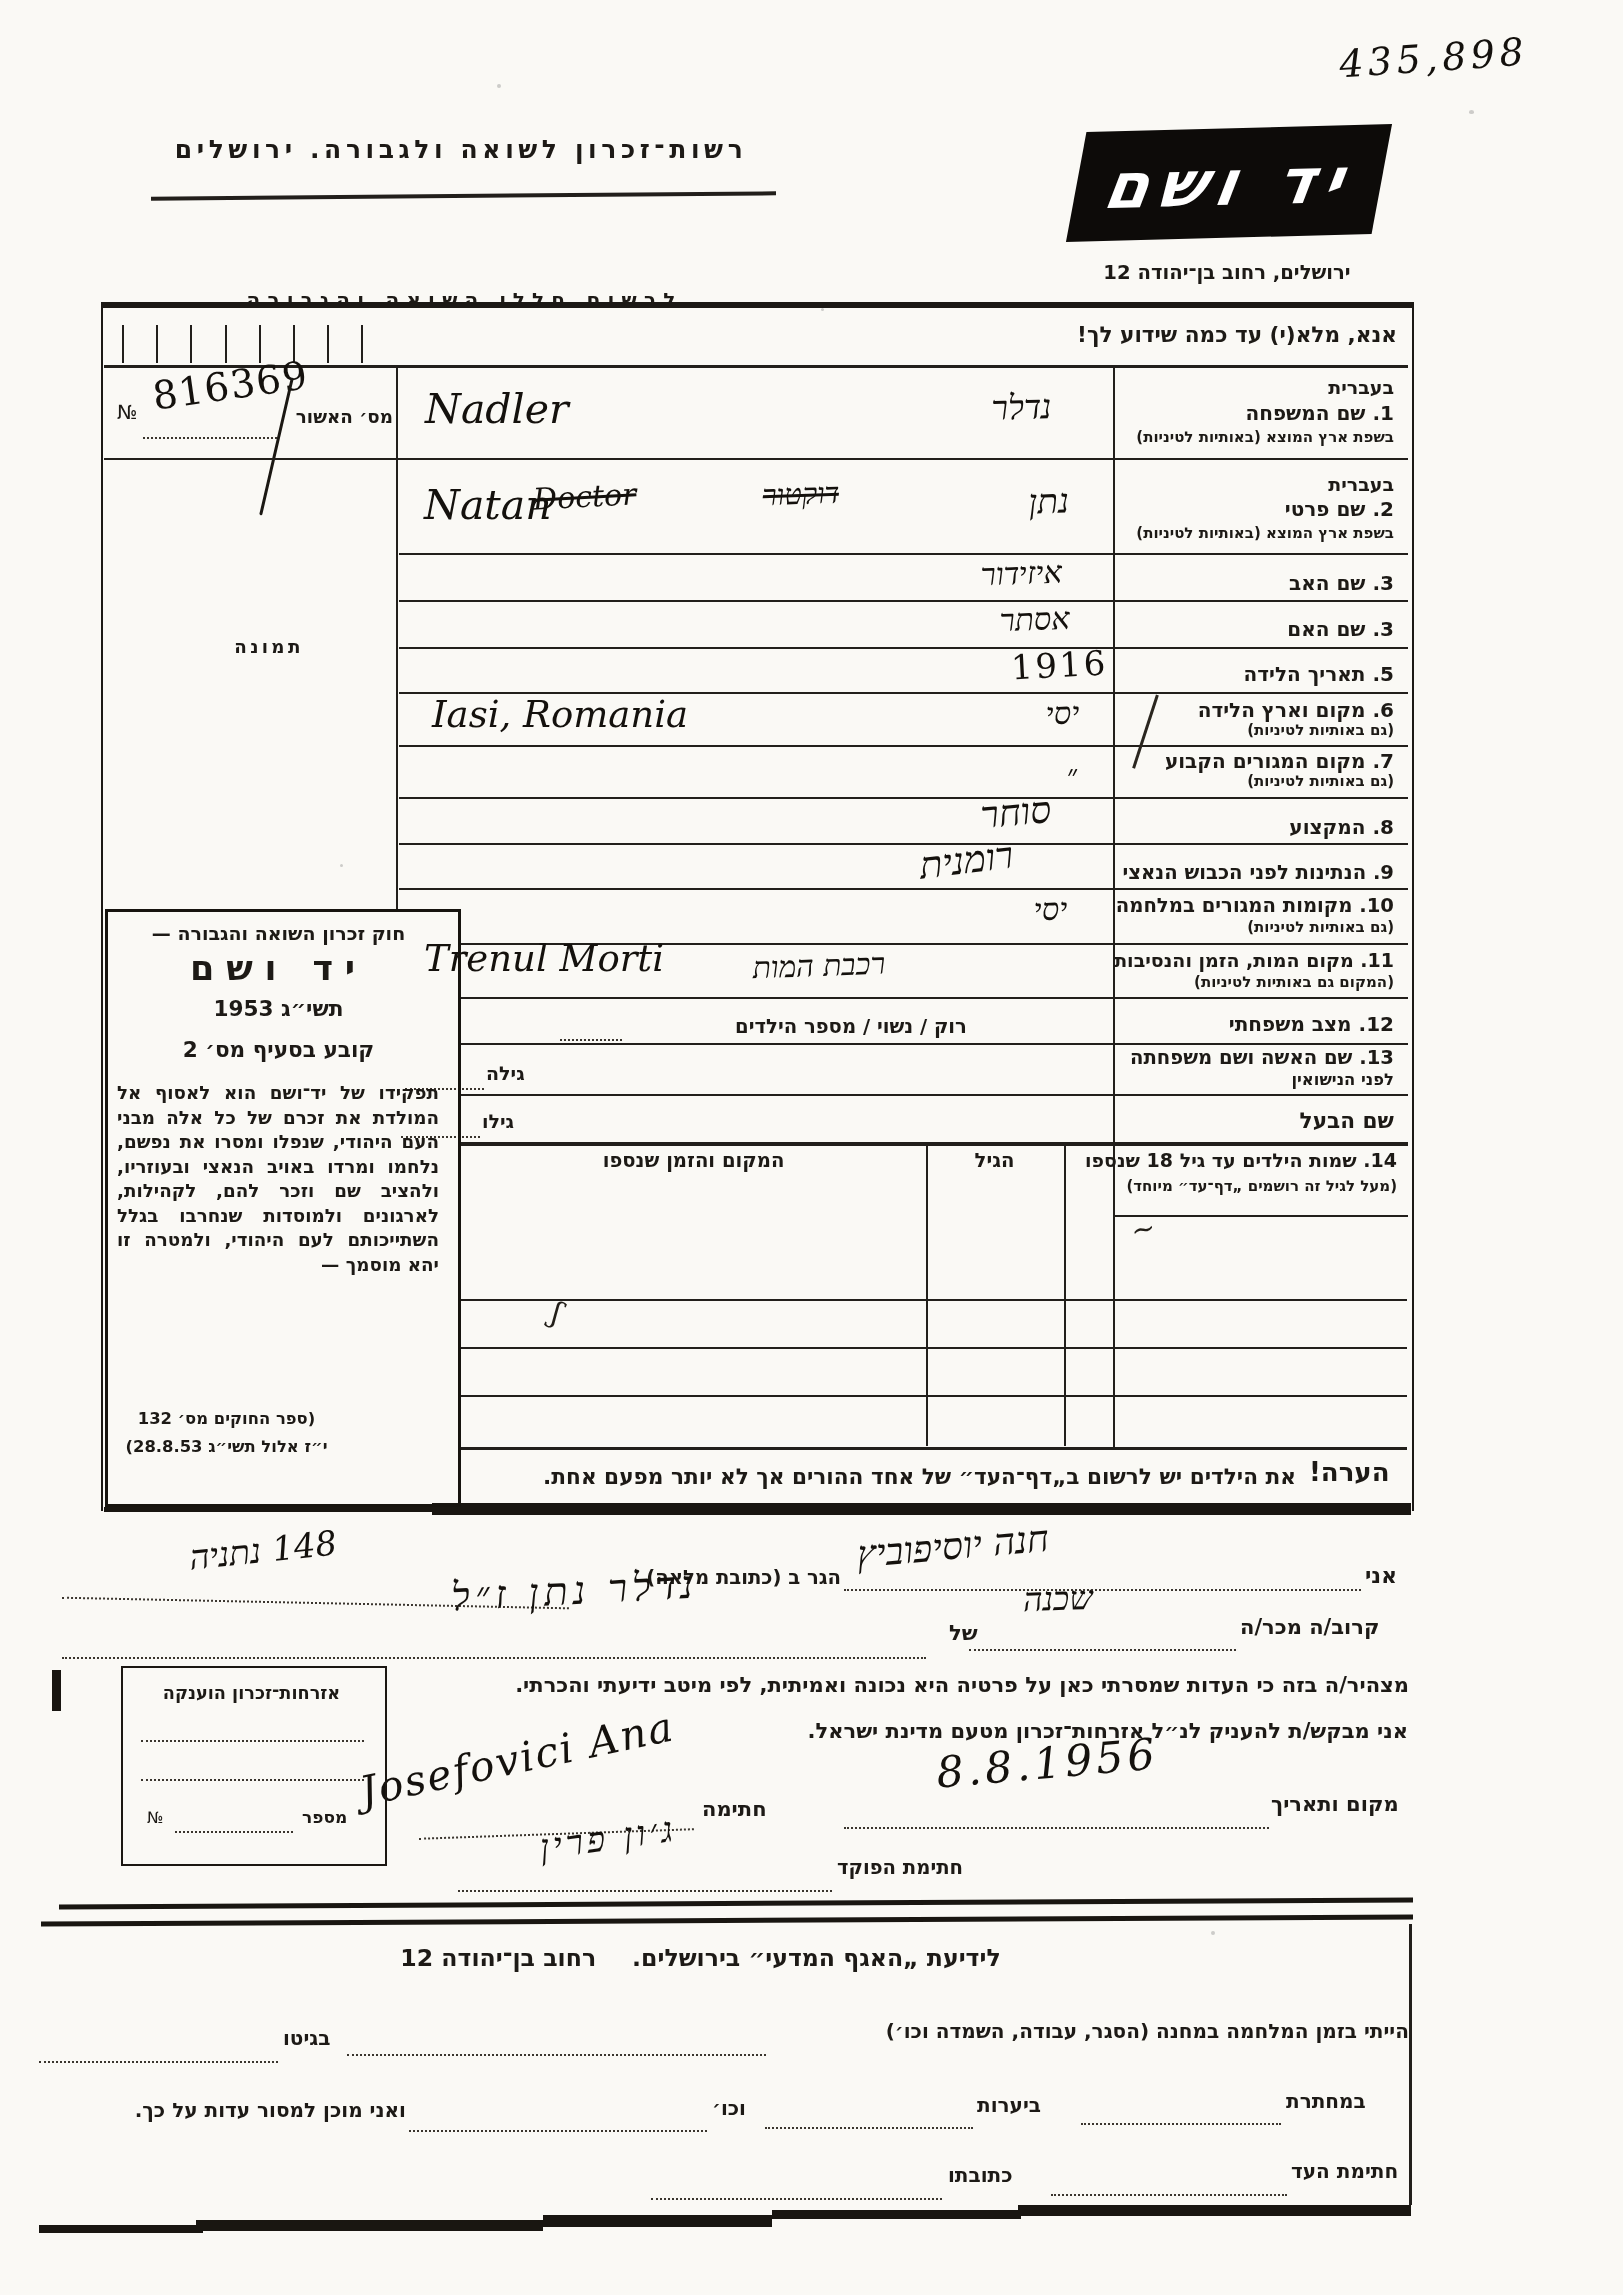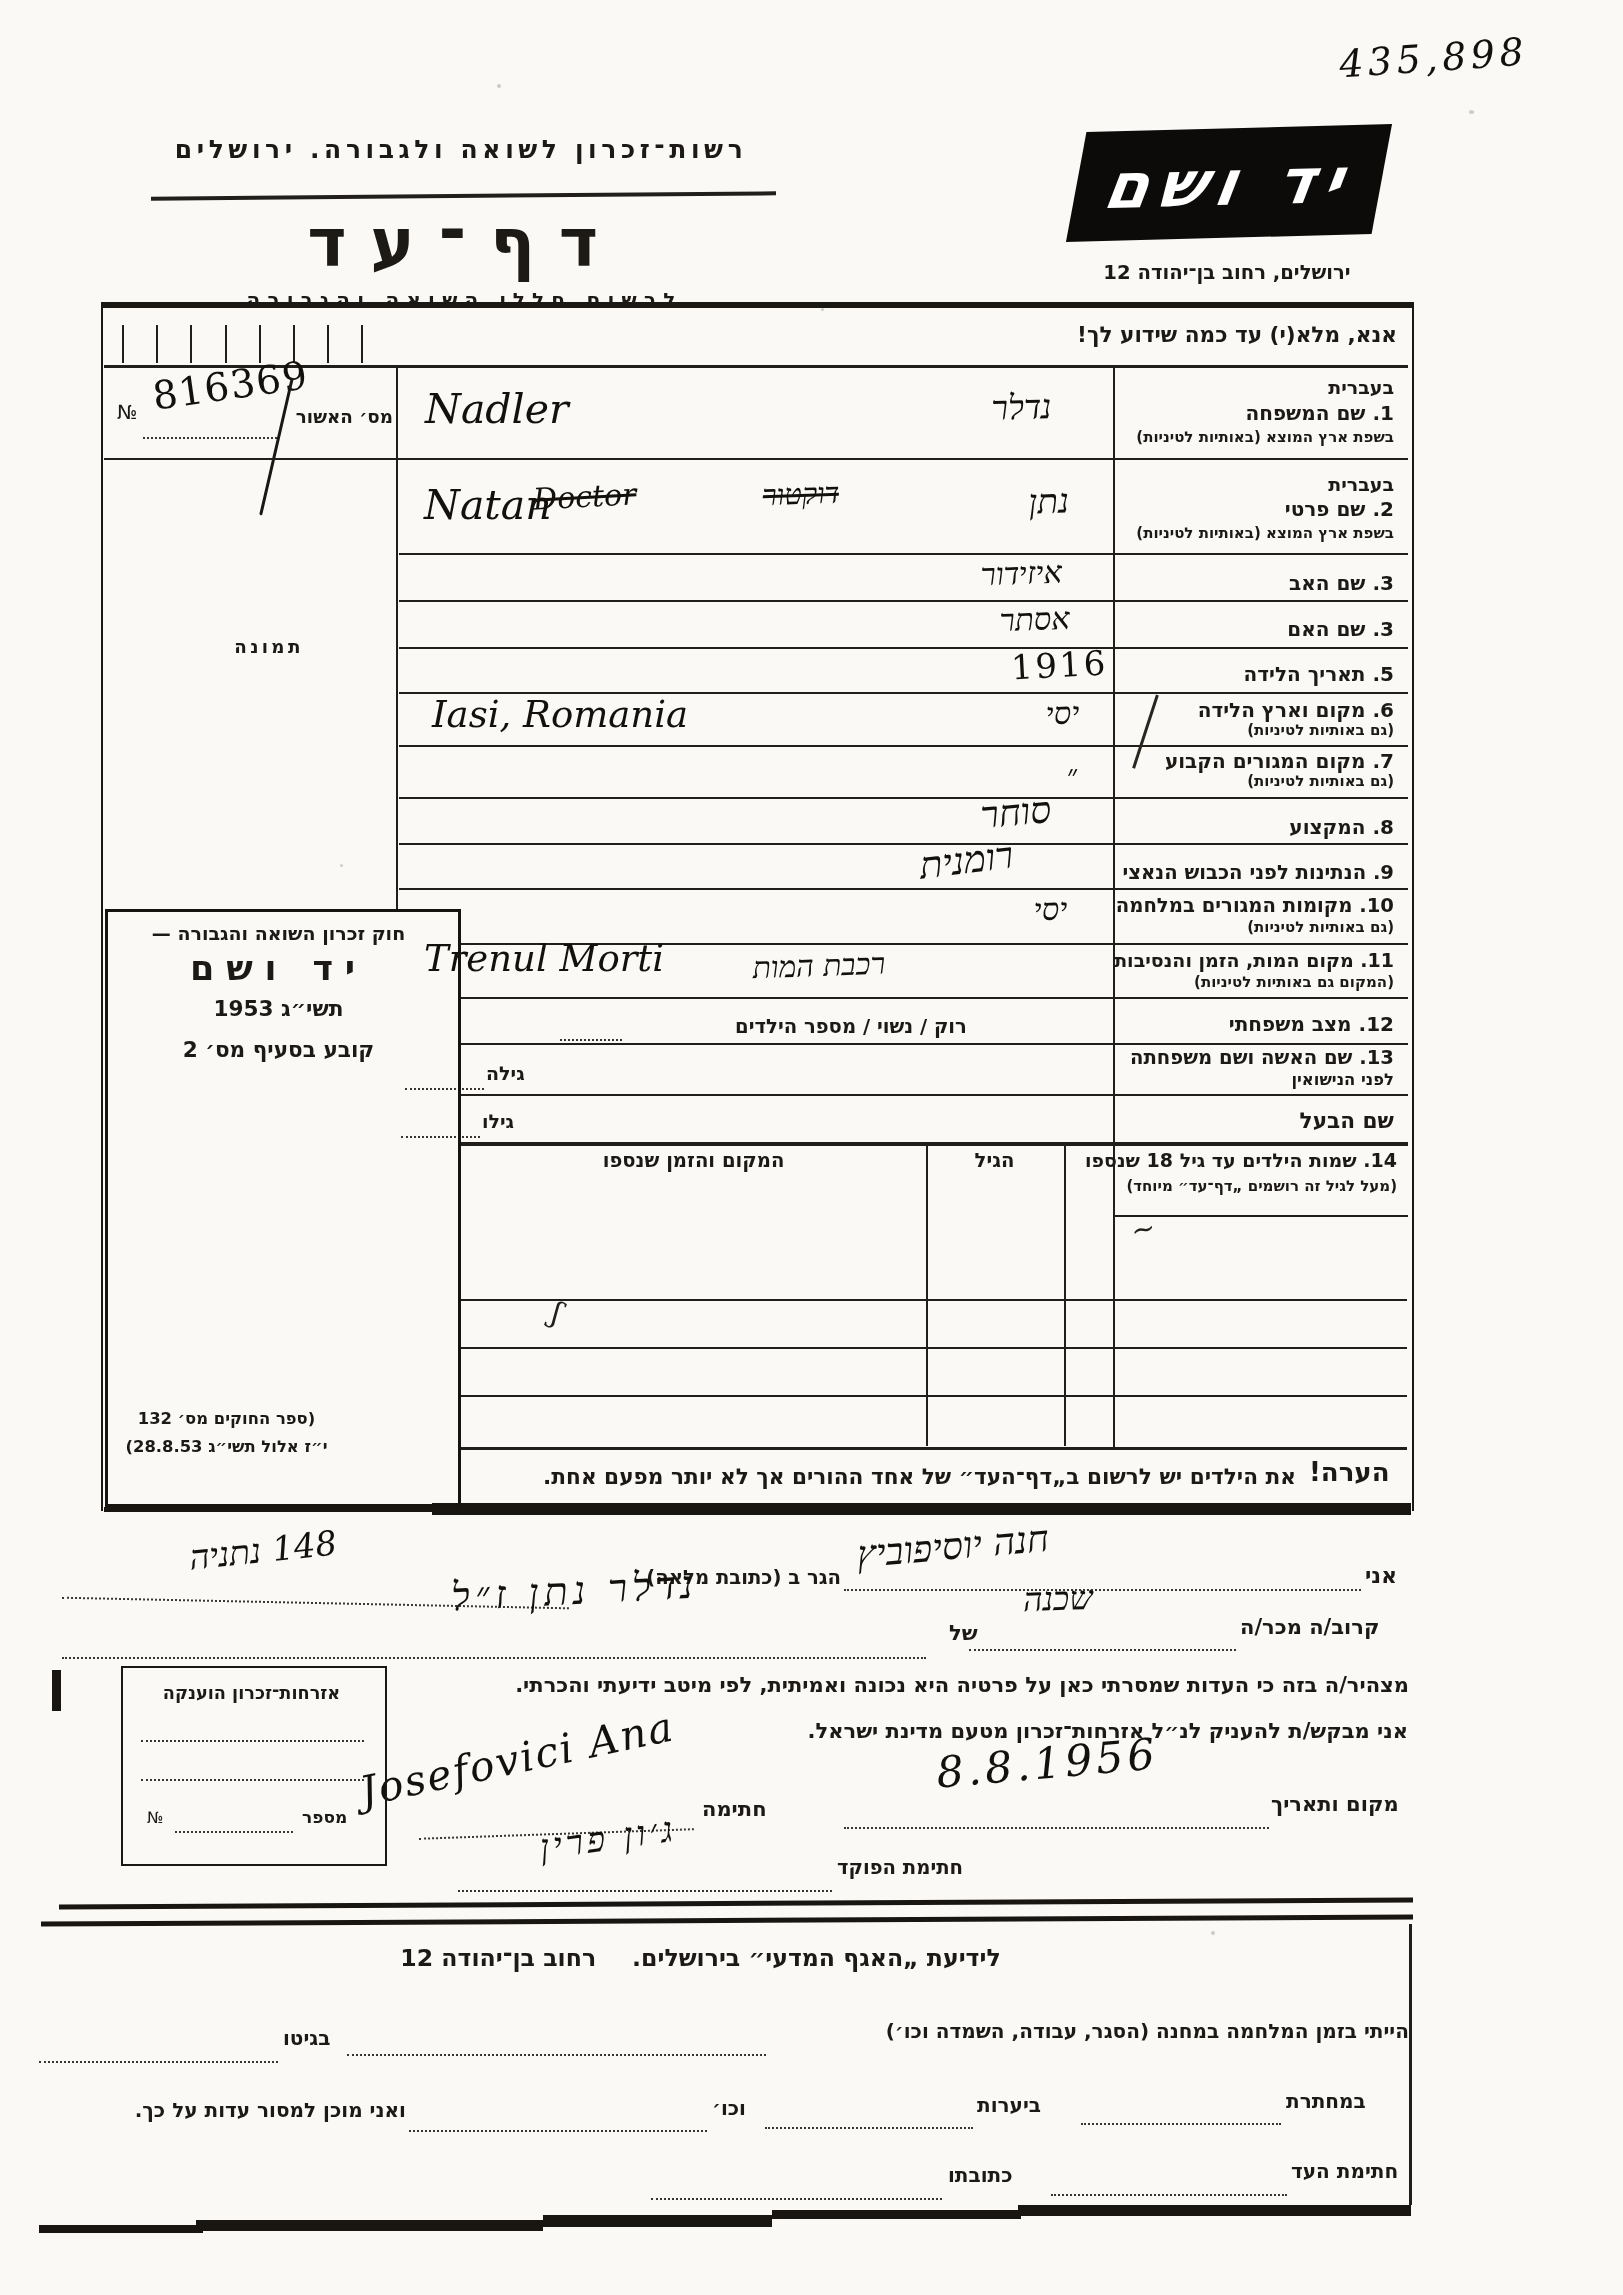--- a/index.html
+++ b/index.html
@@ -23,21 +23,20 @@
 </style>
 </head>
 <body>
 
 <div id="page">
 
   <div class="a hw" style="left:1339px;top:36px;font-size:38px;letter-spacing:4.6px;transform:rotate(-4deg);font-style:italic;">435,898</div>
 
   <div class="a b rtl ctr lbl" style="left:147px;top:135px;width:628px;font-size:25px;letter-spacing:4.6px;">רשות־זכרון לשואה ולגבורה. ירושלים</div>
   <div class="a hline" style="left:151px;top:194px;width:625px;height:3.9px;transform:rotate(-0.5deg);"></div>
-  <div class="a b rtl ctr lbl" style="left:281px;top:204px;width:367px;font-size:67px;letter-spacing:23.6px;">דף־עד</div>
   <div class="a b rtl ctr lbl" style="left:170px;top:288px;width:589px;font-size:20px;letter-spacing:7.2px;">לרשום חללי השואה והגבורה</div>
 
   <div class="a" style="left:1077px;top:128px;width:304px;height:110px;background:#0d0b09;transform:skewX(-12deg) rotate(-1.5deg);
               display:flex;align-items:center;justify-content:center;">
     <span class="b rtl" style="color:#fff;font-size:63px;letter-spacing:9.2px;font-style:italic;">יד ושם</span>
   </div>
   <div class="a b rtl ctr lbl" style="left:1060px;top:261px;width:334px;font-size:19.6px;">ירושלים, רחוב בן־יהודה 12</div>
 
   <div class="a" style="left:101px;top:302px;width:1309px;height:1203px;border:2.6px solid #1c1915;border-top-width:6.5px;border-bottom:none;"></div>
 
@@ -147,20 +146,21 @@
   <div class="a b rtl rt lbl" style="left:445px;top:1464px;width:851px;font-size:21.6px;">את הילדים יש לרשום ב„דף־העד״ של אחד ההורים אך לא יותר מפעם אחת.</div>
   <div class="a smudge" style="left:432px;top:1503px;width:979px;height:11.8px;"></div>
   <div class="a smudge" style="left:104px;top:1507px;width:340px;height:4.6px;"></div>
 
   <div class="a" style="left:105px;top:909px;width:350px;height:592px;border:3.3px solid #17140f;"></div>
   <div class="a b rtl ctr lbl" style="left:113px;top:922px;width:331px;font-size:19px;">חוק זכרון השואה והגבורה —</div>
   <div class="a b rtl ctr lbl" style="left:113px;top:948px;width:331px;font-size:35px;letter-spacing:11.8px;">יד ושם</div>
   <div class="a b rtl ctr lbl" style="left:113px;top:996px;width:331px;font-size:21.6px;">תשי״ג 1953</div>
   <div class="a b rtl ctr lbl" style="left:113px;top:1037px;width:331px;font-size:21.6px;">קובע בסעיף מס׳ 2</div>
   <div class="a b rtl" style="left:117px;top:1081px;width:322px;font-size:18.3px;line-height:1.34;text-align:justify;text-align-last:right;">
+    <div>תפקידו של יד־ושם הוא לאסוף אל המולדת את זכרם של כל אלה מבני העם היהודי, שנפלו ומסרו את נפשם, נלחמו ומרדו באויב הנאצי ובעוזריו, ולהציב שם וזכר להם, לקהילות, לארגונים ולמוסדות שנחרבו בגלל השתייכותם לעם היהודי, ולמטרה זו יהא מוסמך —</div>
   </div>
   <div class="a b rtl ctr lbl" style="left:115px;top:1409px;width:223px;font-size:16.4px;">(ספר החוקים מס׳ 132</div>
   <div class="a b rtl ctr lbl" style="left:115px;top:1437px;width:223px;font-size:16.4px;">י״ז אלול תשי״ג 28.8.53)</div>
 
   <div class="a b rtl lbl" style="left:1365px;top:1563px;font-size:21.6px;">אני</div>
   <div class="a hw hwh rtl" style="left:857px;top:1525px;font-size:37px;transform:rotate(-5deg) skewX(-10deg);">חנה יוסיפוביץ</div>
   <div class="a dots" style="left:844px;top:1589px;width:517px;"></div>
   <div class="a b rtl rt lbl" style="left:569px;top:1566px;width:272px;font-size:19.6px;">הגר ב (כתובת מלאה)</div>
   <div class="a dots" style="left:62px;top:1602px;width:507px;transform:rotate(1.2deg);"></div>
   <div class="a hw hwh rtl" style="left:190px;top:1530px;font-size:34px;transform:rotate(-6deg) skewX(-10deg);">148 נתניה</div>

